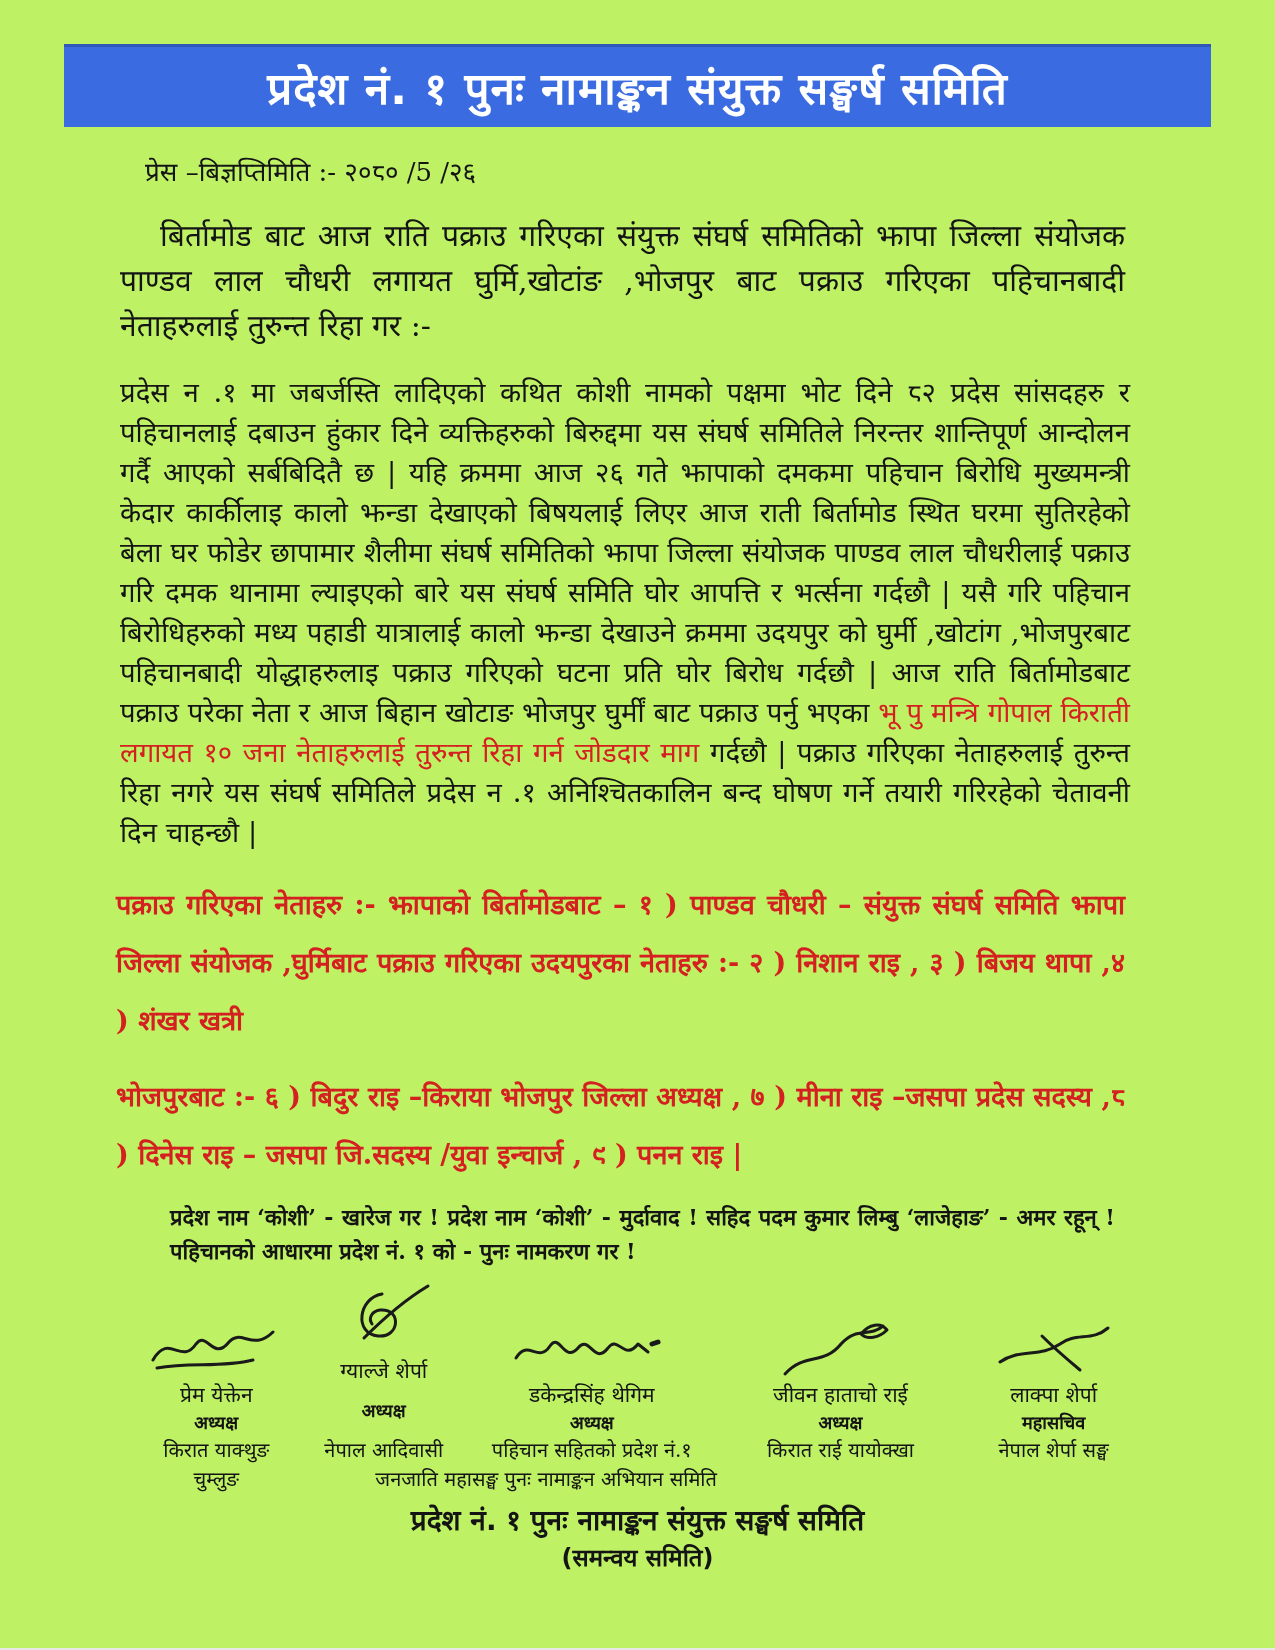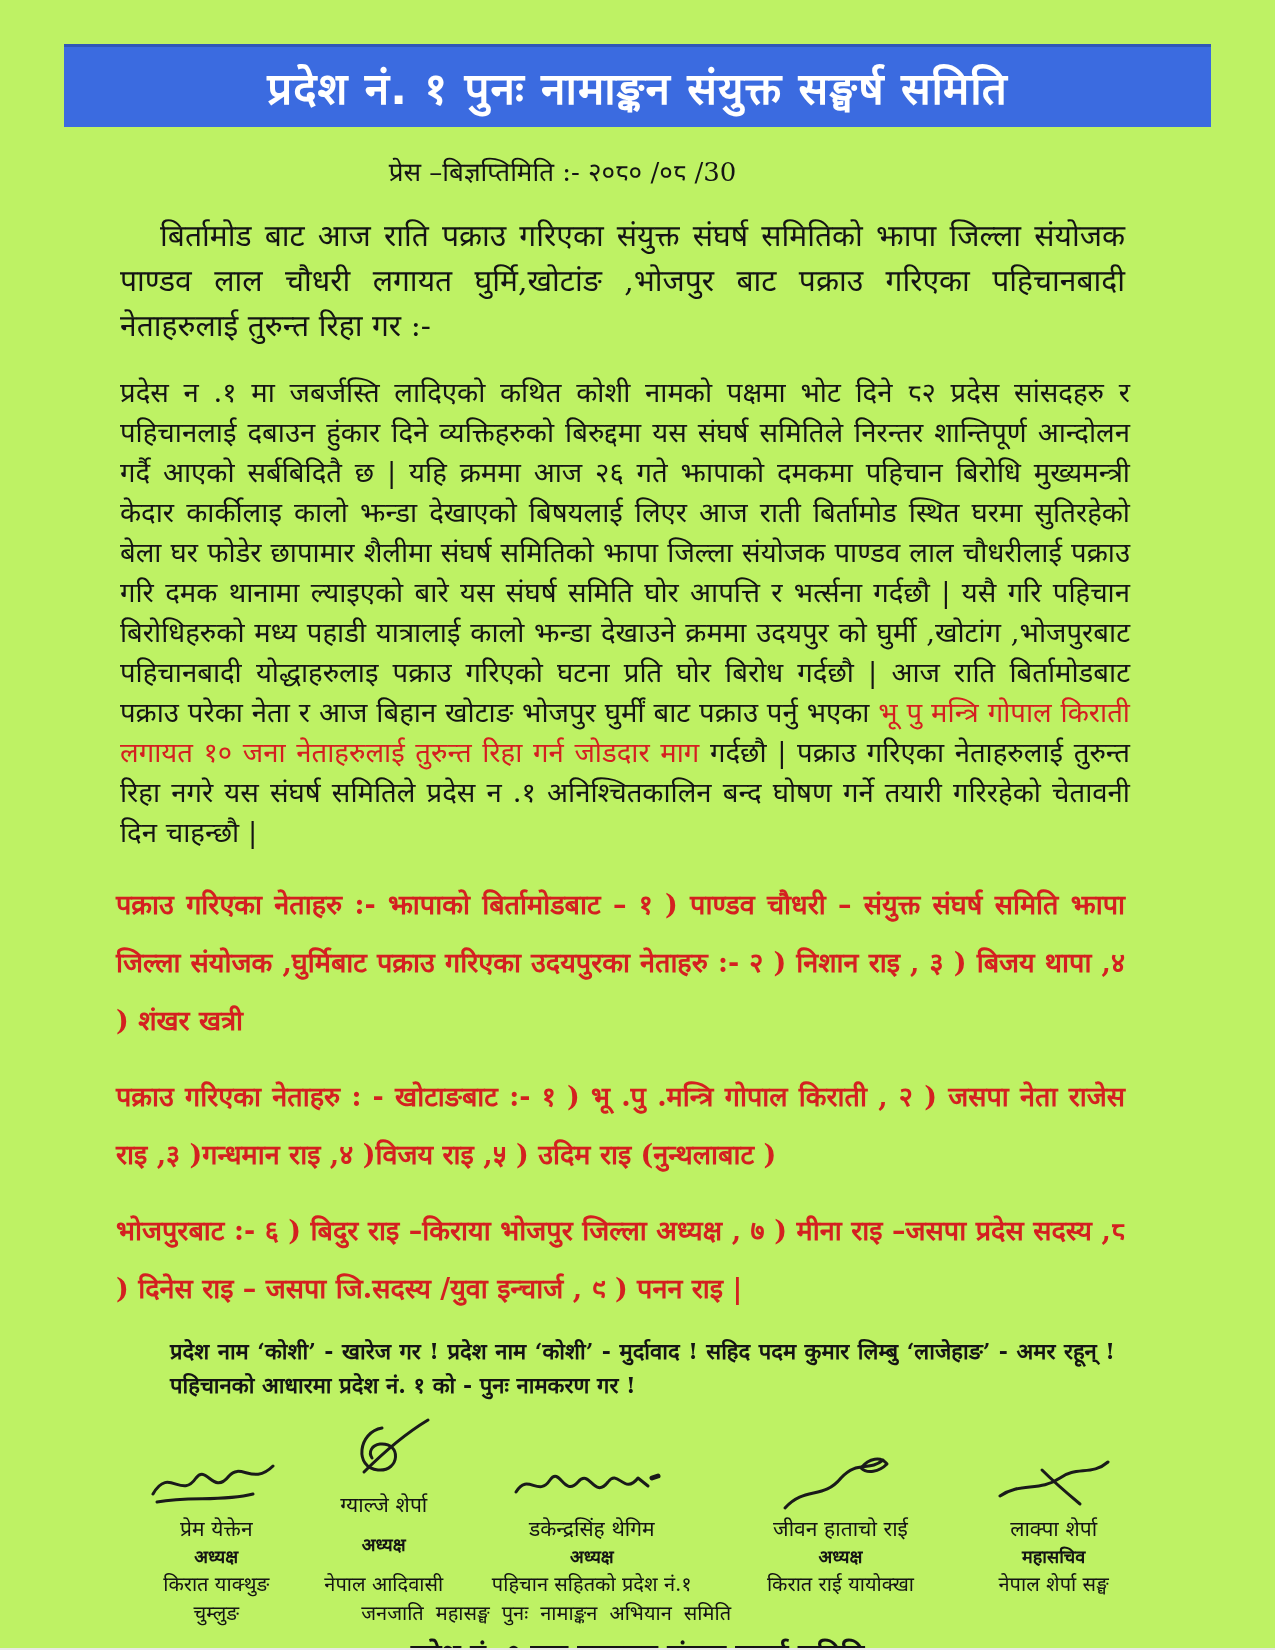--- a/index.html
+++ b/index.html
@@ -22,21 +22,21 @@
   .banner-title{
     color:#ffffff;
     font-family:"DejaVu Sans","Liberation Sans",sans-serif;
     font-weight:bold;
     font-size:44px;
     letter-spacing:1px;
     white-space:nowrap;
   }
   .press-row{
     margin:26px 150px 0 145px;
-    display:flex;justify-content:center;align-items:baseline;
+    display:flex;justify-content:flex-start;align-items:baseline;
     font-size:26px;
   }
   .press-row .date{padding-right:145px;}
   .headline{
     margin:24px 150px 0 120px;
     font-size:30px;
     font-weight:normal;
     line-height:45px;
     text-indent:40px;
     text-align:justify;
@@ -76,21 +76,20 @@
   .sig-col.c4{width:24%;text-align:center;}
   .sig-col.c5{width:18%;}
   .sig-img{height:62px;display:flex;align-items:flex-end;justify-content:center;}
   .sig-name{font-size:21px;margin-top:2px;white-space:nowrap;}
   .sig-role{font-size:18px;font-weight:bold;margin-top:2px;}
   .sig-org{font-size:20px;margin-top:2px;white-space:nowrap;}
   .sig-row2{
     margin:2px 130px 0 130px;
     display:flex;
     font-size:20px;
-    font-family:Liberation Mono, monospace;
   }
   .sig-row2 .r2a{width:17%;text-align:center;}
   .sig-row2 .r2b{width:48%;text-align:center;white-space:nowrap;}
   .footer{
     margin-top:8px;
     text-align:center;
     font-family:"DejaVu Sans","Liberation Sans",sans-serif;
   }
   .footer-line1{font-size:28px;font-weight:bold;}
   .footer-line2{font-size:24px;font-weight:bold;margin-top:2px;}
@@ -100,29 +99,28 @@
 <body>
 
 <div class="page">
 
   <div class="banner">
     <div class="banner-title">प्रदेश नं. १ पुनः नामाङ्कन संयुक्त सङ्घर्ष समिति</div>
   </div>
 
   <div class="press-row">
     <span>प्रेस –बिज्ञप्ति</span>
-    <span class="date">मिति :- २०८० /०८ /30</span>
+    <span class="date">मिति :- २०८० /5 /२६</span>
   </div>
 
   <div class="headline">बिर्तामोड बाट आज राति पक्राउ गरिएका संयुक्त संघर्ष समितिको झापा जिल्ला संयोजक पाण्डव लाल  चौधरी लगायत घुर्मि,खोटांङ ,भोजपुर बाट पक्राउ गरिएका पहिचानबादी नेताहरुलाई तुरुन्त रिहा गर :-</div>
 
   <div class="body-par"><span>प्रदेस न .१ मा जबर्जस्ति लादिएको कथित कोशी  नामको पक्षमा  भोट दिने ८२ प्रदेस सांसदहरु र पहिचानलाई दबाउन हुंकार दिने व्यक्तिहरुको बिरुद्दमा यस संघर्ष समितिले निरन्तर शान्तिपूर्ण आन्दोलन गर्दै आएको सर्बबिदितै छ | यहि क्रममा आज २६ गते झापाको दमकमा पहिचान बिरोधि मुख्यमन्त्री केदार कार्कीलाइ कालो झन्डा देखाएको बिषयलाई लिएर आज राती  बिर्तामोड  स्थित घरमा सुतिरहेको बेला घर फोडेर छापामार शैलीमा  संघर्ष समितिको झापा जिल्ला संयोजक  पाण्डव लाल चौधरीलाई  पक्राउ गरि दमक थानामा ल्याइएको बारे यस संघर्ष समिति घोर आपत्ति र भर्त्सना गर्दछौ | यसै गरि पहिचान बिरोधिहरुको मध्य पहाडी यात्रालाई कालो झन्डा देखाउने क्रममा उदयपुर को घुर्मी ,खोटांग ,भोजपुरबाट  पहिचानबादी योद्धाहरुलाइ  पक्राउ गरिएको घटना प्रति घोर बिरोध गर्दछौ | आज राति बिर्तामोडबाट  पक्राउ परेका नेता र  आज बिहान  खोटाङ भोजपुर घुर्मीं बाट पक्राउ पर्नु भएका  </span><span class="red">भू पु मन्त्रि गोपाल किराती लगायत १०  जना नेताहरुलाई  तुरुन्त रिहा गर्न जोडदार माग</span><span> गर्दछौ |  पक्राउ गरिएका नेताहरुलाई तुरुन्त रिहा नगरे यस संघर्ष समितिले प्रदेस न .१ अनिश्चितकालिन बन्द  घोषण गर्ने तयारी गरिरहेको चेतावनी दिन चाहन्छौ |</span></div>
 
   <div class="arrest">पक्राउ गरिएका नेताहरु :- झापाको बिर्तामोडबाट – १ ) पाण्डव चौधरी – संयुक्त संघर्ष समिति झापा जिल्ला संयोजक ,घुर्मिबाट पक्राउ गरिएका उदयपुरका नेताहरु :- २ ) निशान राइ , ३ ) बिजय थापा ,४ ) शंखर खत्री</div>
-  <div class="arrest">पक्राउ गरिएका नेताहरु : - खोटाङबाट  :- १ ) भू .पु .मन्त्रि गोपाल किराती , २ ) जसपा नेता राजेस राइ ,३ )गन्धमान राइ ,४ )विजय राइ ,५ ) उदिम राइ (नुन्थलाबाट )</div>
   <div class="arrest">भोजपुरबाट :- ६ ) बिदुर राइ –किराया भोजपुर जिल्ला अध्यक्ष , ७ ) मीना राइ –जसपा प्रदेस सदस्य ,८ ) दिनेस राइ – जसपा जि.सदस्य /युवा इन्चार्ज , ९ ) पनन राइ |</div>
 
   <div class="slogans">प्रदेश नाम ‘कोशी’ - खारेज गर ! प्रदेश नाम ‘कोशी’ - मुर्दावाद ! सहिद पदम कुमार लिम्बु ‘लाजेहाङ’ - अमर रहून् !  पहिचानको आधारमा प्रदेश नं. १ को - पुनः नामकरण गर !</div>
 
   <div class="sig-row">
     <div class="sig-col c1">
       <div class="sig-img">
         <svg class="sig" width="150" height="60" viewBox="0 0 150 60">
           <path d="M12,42 C28,14 40,48 55,26 C66,12 72,44 88,24 C100,10 112,34 132,14"></path>
           <path d="M16,50 C50,44 80,50 112,42"></path>

